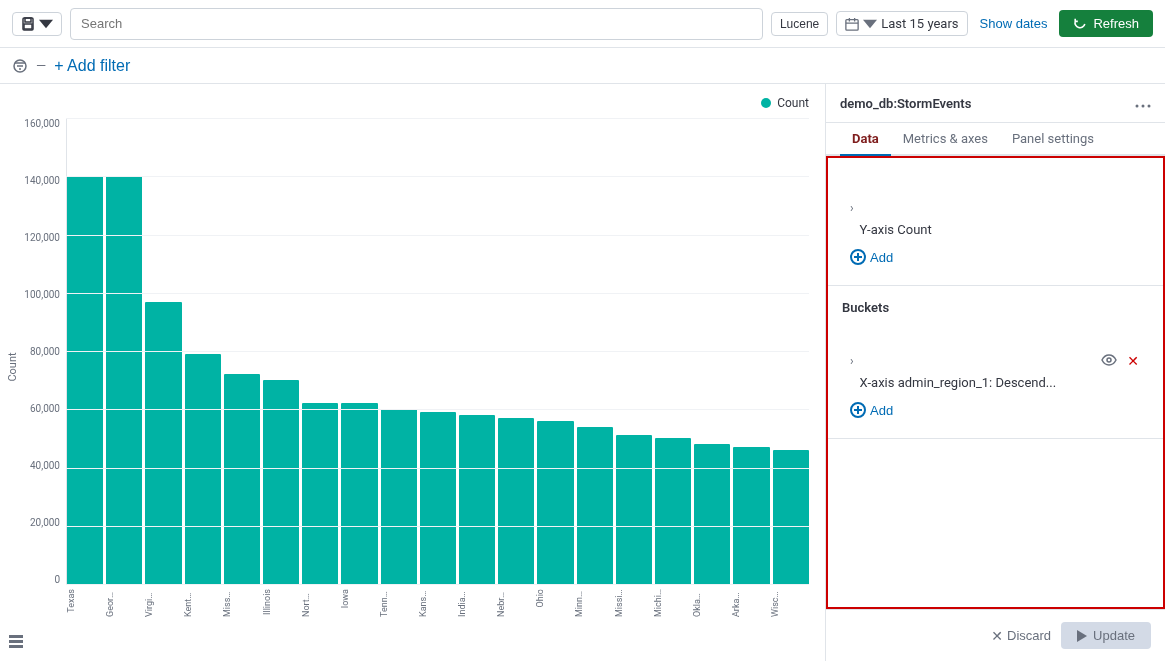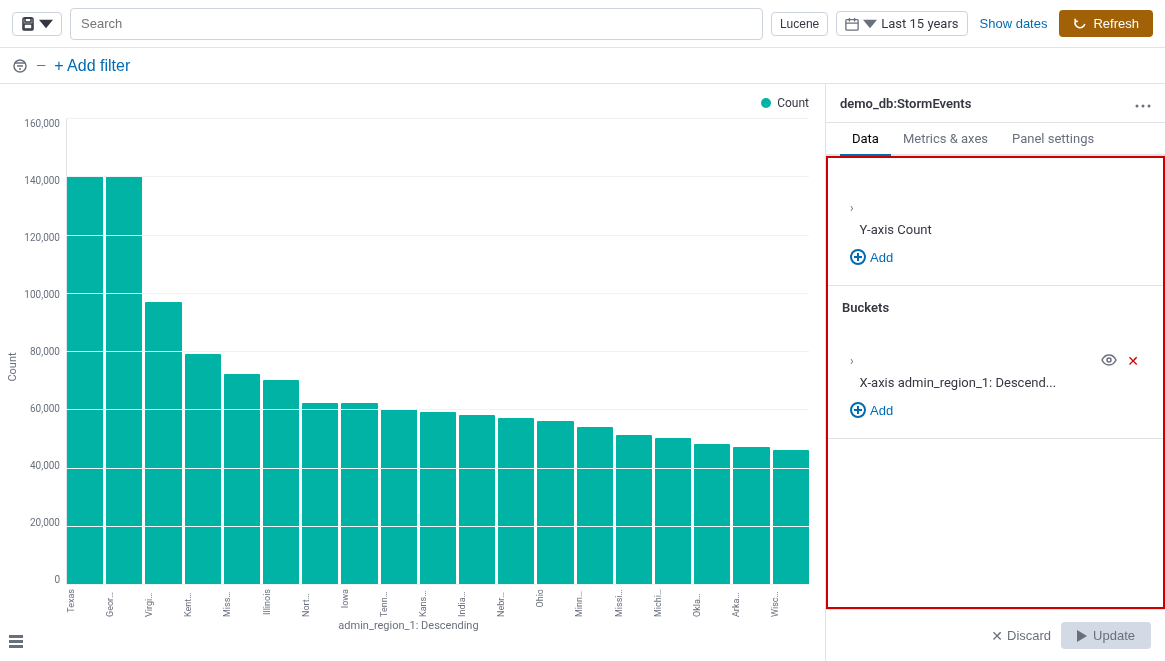--- a/index.html
+++ b/index.html
@@ -29,21 +29,21 @@
       display: flex; align-items: center; gap: 4px;
       border: 1px solid #cdd3da; border-radius: 4px;
       padding: 4px 8px; cursor: pointer; font-size: 13px; color: #343741; background: #fff;
     }
     .time-picker svg { width: 14px; height: 14px; color: #69707d; }
     .show-dates-btn {
       background: none; border: none; color: #006bb4; font-size: 13px; cursor: pointer; padding: 4px;
     }
     .refresh-btn {
       display: flex; align-items: center; gap: 6px;
-      background: #a16207; color: #fff; border: none; border-radius: 4px;
+      background: #15803d; color: #fff; border: none; border-radius: 4px;
       padding: 6px 14px; font-size: 13px; cursor: pointer; font-weight: 500;
     }
     .refresh-btn svg { width: 14px; height: 14px; }
 
     
     .filter-bar {
       display: flex; align-items: center; height: 36px;
       background: #fff; border-bottom: 1px solid #e0e4e9; padding: 0 12px; gap: 8px;
     }
     .filter-icon-btn {
@@ -116,21 +116,21 @@
 
     
     .panel-tabs {
       display: flex; border-bottom: 2px solid #e0e4e9; padding: 0 14px;
       background: #fff;
     }
     .panel-tab {
       padding: 8px 12px; font-size: 13px; cursor: pointer; color: #69707d;
       border-bottom: 2px solid transparent; margin-bottom: -2px;
     }
-    .panel-tab.active { color: #000000; border-bottom-color: #006bb4; font-weight: 400; }
+    .panel-tab.active { color: #7f1d1d; border-bottom-color: #006bb4; font-weight: 700; }
 
     
     .panel-body {
       flex: 1; overflow-y: auto; border: 2px solid #cc0000; margin: 0;
     }
 
     .section { padding: 14px; border-bottom: 1px solid #e0e4e9; }
     .section-title { font-size: 13px; font-weight: 600; color: #343741; margin-bottom: 10px; }
 
     .metric-row, .bucket-row {
@@ -298,21 +298,20 @@
           <div class="x-label">Ohio</div>
           <div class="x-label">Minnesota</div>
           <div class="x-label">Mississippi</div>
           <div class="x-label">Michigan</div>
           <div class="x-label">Oklahoma</div>
           <div class="x-label">Arkansas</div>
           <div class="x-label">Wisconsin</div>
         </div>
     </div>
 
-    <div class="x-axis-title">admin_region_1: Descending</div>
 
     <div style="position:absolute; bottom:8px; left:8px;">
       <button class="table-icon-btn">
         <svg viewBox="0 0 16 16" width="16" height="16" fill="currentColor">
           <rect x="1" y="1" width="14" height="3"></rect>
             <rect x="1" y="6" width="14" height="3"></rect>
             <rect x="1" y="11" width="14" height="3"></rect>
         </svg>
       </button>
     </div>

